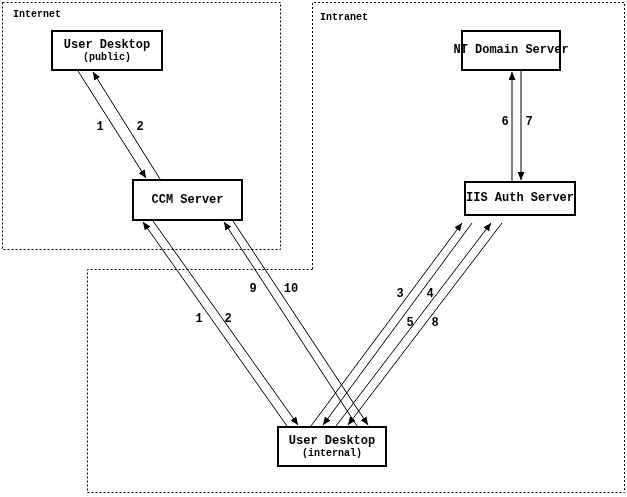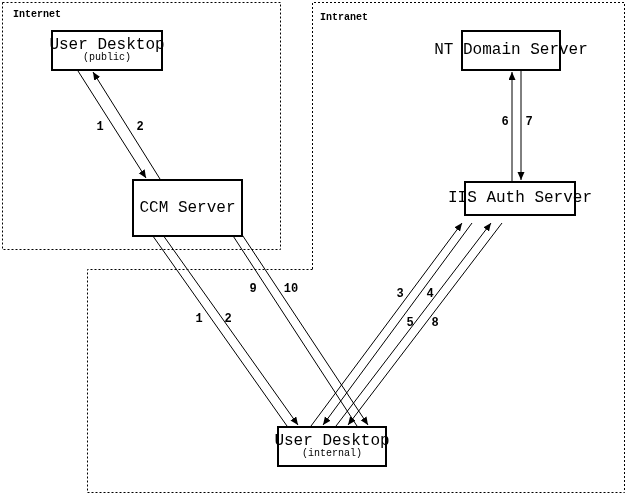--- a/index.html
+++ b/index.html
@@ -6,22 +6,22 @@
   #stage{
     position:relative;width:627px;height:497px;background:#fff;overflow:hidden;
     font-family:"Liberation Mono","DejaVu Sans Mono",monospace;color:#000;
   }
   #wires{position:absolute;left:0;top:0;z-index:1;}
   .node{
     position:absolute;z-index:2;background:#fff;border:2px solid #000;
     box-sizing:border-box;display:flex;flex-direction:column;
     align-items:center;justify-content:center;text-align:center;
   }
-  .node .title{font-size:16px;font-weight:normal;line-height:13px;white-space:nowrap;}
-  .node .subtitle{font-size:10px;font-weight:normal;line-height:11px;white-space:nowrap;}
+  .node .title{font-size:12px;font-weight:bold;line-height:13px;white-space:nowrap;}
+  .node .subtitle{font-size:10px;font-weight:bold;line-height:11px;white-space:nowrap;}
   .zone-label{
     position:absolute;z-index:2;font-size:10px;font-weight:bold;white-space:nowrap;
   }
   .step-label{
     font-family:"Liberation Mono","DejaVu Sans Mono",monospace;
     font-size:12px;font-weight:bold;fill:#000;
   }
   .wire{stroke:#000;stroke-width:1;}
   .dashed{stroke:#000;stroke-width:1;fill:none;stroke-dasharray:2 2;}
 </style>
@@ -72,21 +72,21 @@
   </svg>
 
   <div class="zone-label" style="left:13px;top:9px;">Internet</div>
   <div class="zone-label" style="left:320px;top:12px;">Intranet</div>
 
   <div class="node" style="left:51px;top:30px;width:112px;height:41px;">
     <div class="title">User Desktop</div>
     <div class="subtitle">(public)</div>
   </div>
 
-  <div class="node" style="left:132px;top:179px;width:111px;height:58px;">
+  <div class="node" style="left:132px;top:179px;width:111px;height:42px;">
     <div class="title">CCM Server</div>
   </div>
 
   <div class="node" style="left:461px;top:30px;width:100px;height:41px;">
     <div class="title">NT Domain Server</div>
   </div>
 
   <div class="node" style="left:464px;top:181px;width:112px;height:35px;">
     <div class="title">IIS Auth Server</div>
   </div>

